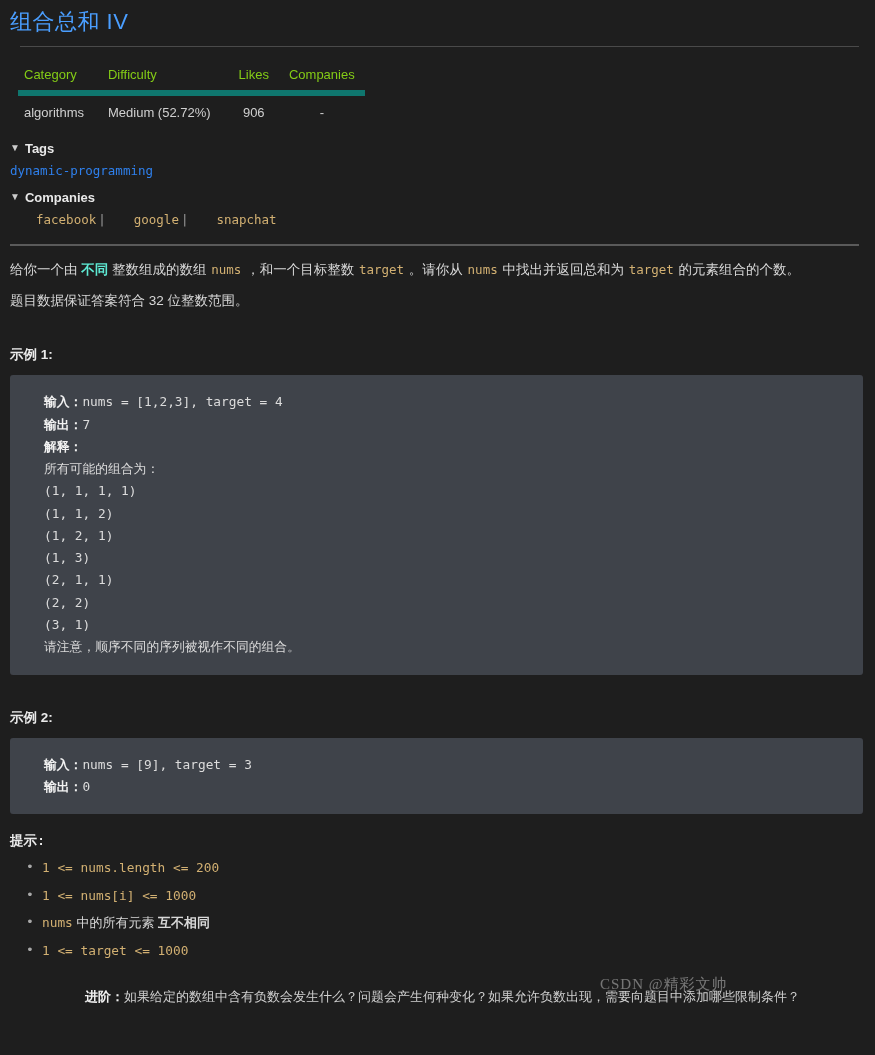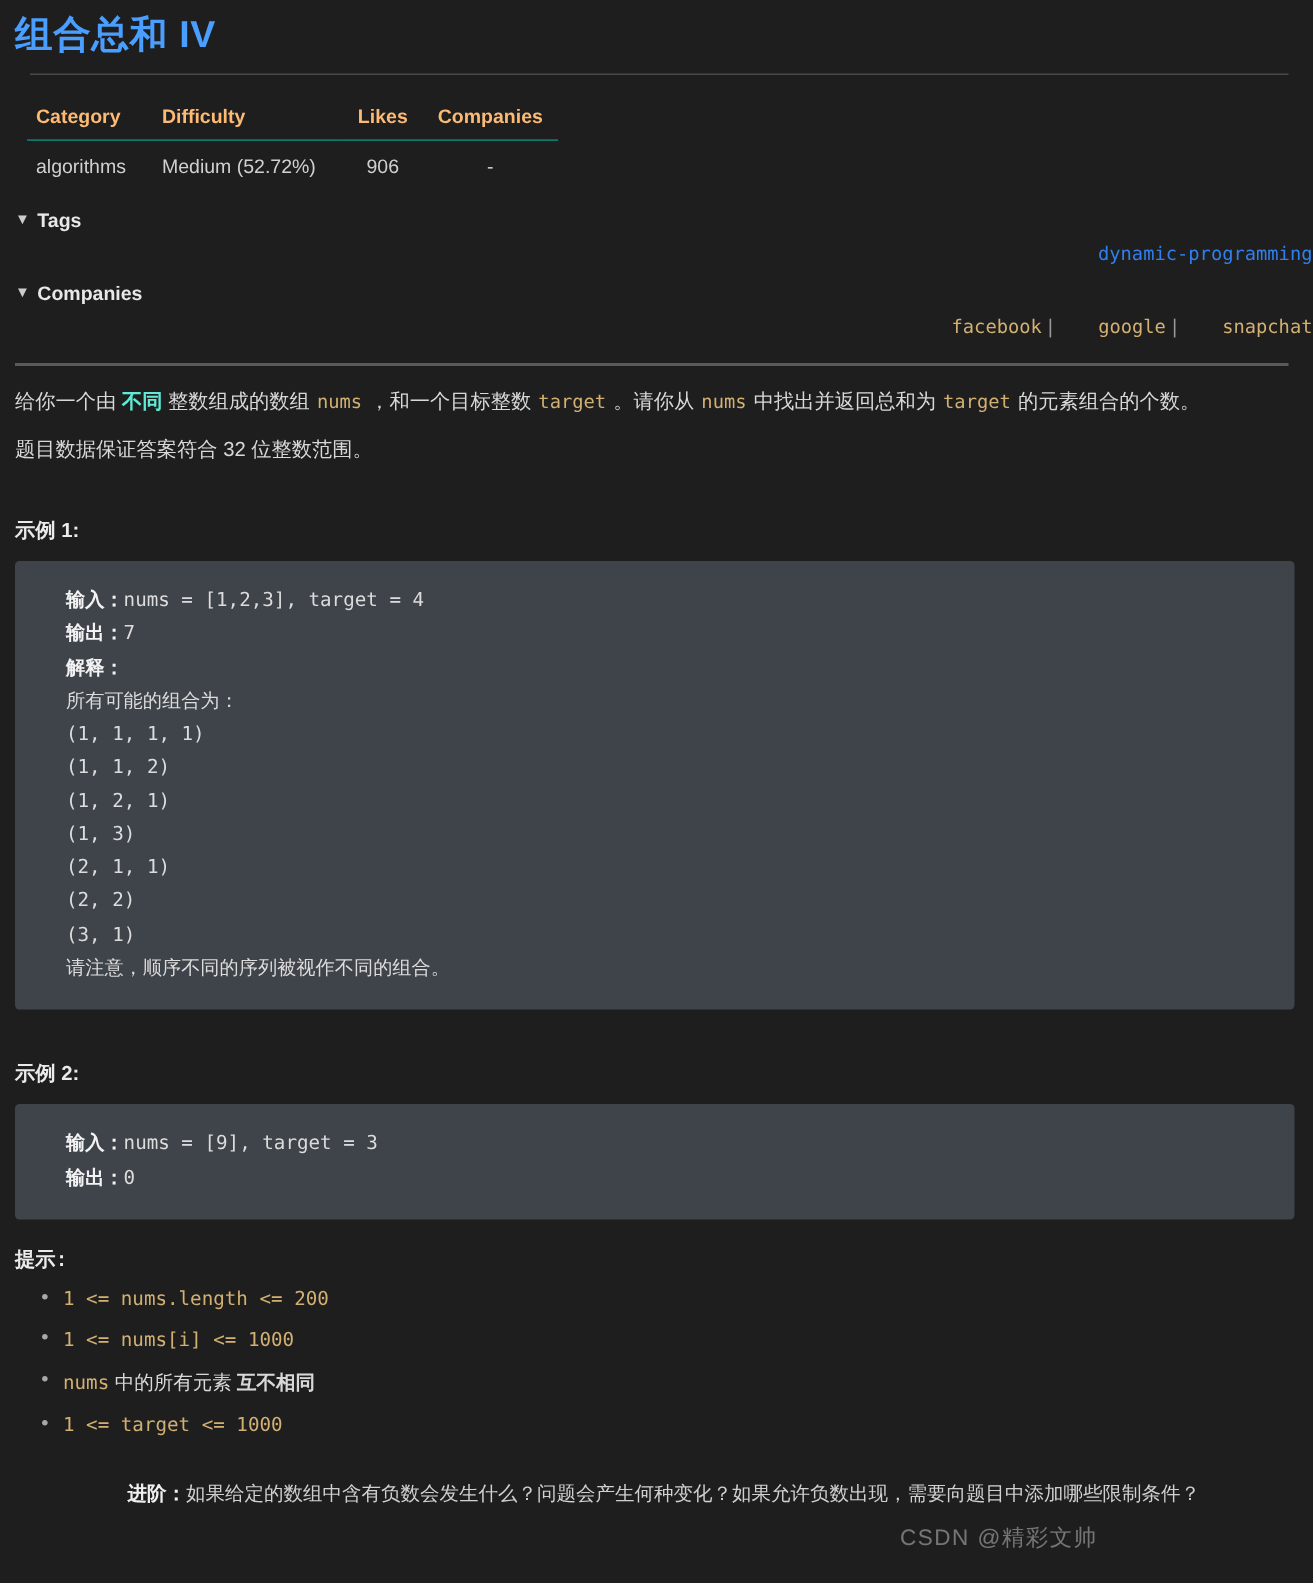--- a/index.html
+++ b/index.html
@@ -15,45 +15,45 @@
     font-size: 13px;
     position: relative;
     overflow: hidden;
   }
 
   .page { padding: 0; }
 
   
   .title {
     color: #4a9eff;
-    font-size: 25px;
-    font-weight: 700;
+    font-size: 22px;
+    font-weight: 400;
     margin: 0;
     padding: 8px 0 10px 10px;
     line-height: 1.25;
     letter-spacing: 0.5px;
   }
   .rule-title {
     height: 1px;
     background: #4a4a4a;
     margin: 0 16px 0 20px;
   }
 
   
   .meta-table {
     border-collapse: collapse;
     margin: 14px 0 0 18px;
     font-size: 13px;
   }
   .meta-table th {
     text-align: left;
-    font-weight: bold;
-    color: #fdba74;
+    font-weight: normal;
+    color: #84cc16;
     padding: 6px 18px 8px 6px;
-    border-bottom: 1px solid #0f766e;
+    border-bottom: 6px solid #0f766e;
     white-space: nowrap;
   }
   .meta-table td {
     padding: 9px 18px 9px 6px;
     color: #d0d0d0;
     white-space: nowrap;
   }
   .meta-table th.col-likes, .meta-table td.col-likes,
   .meta-table th.col-dislikes, .meta-table td.col-dislikes {
     text-align: center;
@@ -73,21 +73,20 @@
   }
   .caret {
     font-size: 10px;
     color: #cccccc;
     line-height: 1;
   }
   .section-body {
     margin: 7px 0 0 10px;
     font-family: "DejaVu Sans Mono", monospace;
     font-size: 12.5px;
-    text-align: right;
   }
   .tag-link {
     color: #2f80ed;
     text-decoration: none;
   }
   .company-link {
     color: #d2b072;
     text-decoration: none;
     margin-left: 26px;
   }
@@ -180,24 +179,24 @@
     line-height: 1.5;
     color: #d0d0d0;
     text-align: center;
   }
   .followup b { color: #f0f0f0; }
 
   
   .watermark {
     position: absolute;
     left: 600px;
-    top: 1016px;
+    top: 975px;
     font-size: 15px;
     color: rgba(225,225,225,0.45);
-    font-family: Liberation Sans, sans-serif;
+    font-family: Liberation Serif, serif;
     letter-spacing: 1px;
     pointer-events: none;
     white-space: nowrap;
   }
 </style>
 </head>
 <body>
 
 <div class="page">
 

